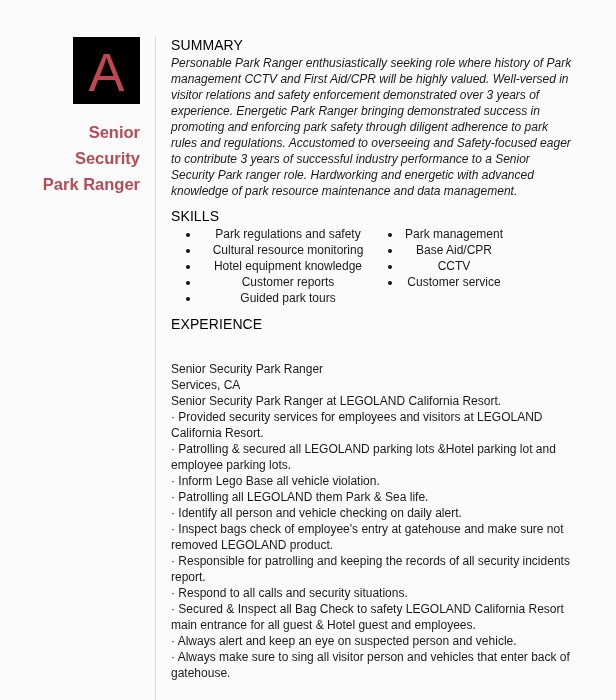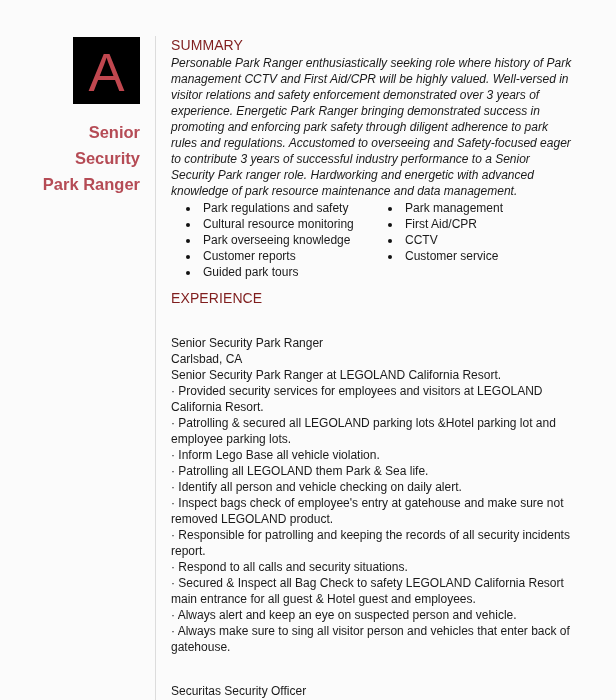--- a/index.html
+++ b/index.html
@@ -29,34 +29,34 @@
     }
     .divider {
       position: absolute; left: 155px; top: 36px; width: 1px; height: 664px;
       background: #dcdcdc;
     }
     .main {
       position: absolute; left: 171px; top: 36px; width: 420px;
       font-size: 12px; line-height: 16px; color: #1a1a1a;
     }
     .section-title {
-      font-size: 14px; line-height: 18px; color: #7f1d1d; margin: 0 0 1px 0;
+      font-size: 14px; line-height: 18px; color: #000000; margin: 0 0 1px 0;
       font-weight: normal; letter-spacing: 0.1px;
     }
     .summary-text { margin: 0; width: 405px; font-style: italic; }
     .skills-title { margin-top: 8px; }
     .skills {
       display: flex; margin-top: 1px;
     }
     .skills ul {
       list-style: none; margin: 0; padding: 0;
     }
     .skills ul.col1 { width: 202px; }
     .skills li {
-      position: relative; padding-left: 32px; line-height: 16px;
+      position: relative; padding-left: 32px; line-height: 16px; text-align: center;
     }
     .skills li::before {
       content: ""; position: absolute; left: 15px; top: 7px;
       width: 4px; height: 4px; border-radius: 50%; background: #111;
     }
     .exp-title { margin-top: 9px; }
     .exp-line { margin: 0; white-space: normal; width: 405px; }
     .job { margin-bottom: 5px; margin-top: 28px; }
   </style>
 </head>
@@ -75,42 +75,43 @@
 
 <div class="divider"></div>
 
 <div class="main">
   <section>
     <h2 class="section-title">SUMMARY</h2>
     <p class="summary-text">Personable Park Ranger enthusiastically seeking role where history of Park management CCTV and First Aid/CPR will be highly valued. Well-versed in visitor relations and safety enforcement demonstrated over 3 years of experience. Energetic Park Ranger bringing demonstrated success in promoting and enforcing park safety through diligent adherence to park rules and regulations. Accustomed to overseeing and Safety-focused eager to contribute 3 years of successful industry performance to a Senior Security Park ranger role. Hardworking and energetic with advanced knowledge of park resource maintenance and data management.</p>
   </section>
 
   <section>
+    <h2 class="section-title skills-title">SKILLS</h2>
     <div class="skills">
       <ul class="col1">
         <li>Park regulations and safety</li>
         <li>Cultural resource monitoring</li>
-        <li>Park overseeing knowledge</li>
+        <li>Hotel equipment knowledge</li>
         <li>Customer reports</li>
         <li>Guided park tours</li>
       </ul>
       <ul class="col2">
         <li>Park management</li>
-        <li>First Aid/CPR</li>
+        <li>Base Aid/CPR</li>
         <li>CCTV</li>
         <li>Customer service</li>
       </ul>
     </div>
   </section>
 
   <section>
     <h2 class="section-title exp-title">EXPERIENCE</h2>
     <div class="job">
       <p class="exp-line">Senior Security Park Ranger</p>
-      <p class="exp-line">Carlsbad, CA</p>
+      <p class="exp-line">Services, CA</p>
       <p class="exp-line">Senior Security Park Ranger at LEGOLAND California Resort.</p>
       <p class="exp-line">· Provided security services for employees and visitors at LEGOLAND California Resort.</p>
       <p class="exp-line">· Patrolling &amp; secured all LEGOLAND parking lots &amp;Hotel parking lot and employee parking lots.</p>
       <p class="exp-line">· Inform Lego Base all vehicle violation.</p>
       <p class="exp-line">· Patrolling all LEGOLAND them Park &amp; Sea life.</p>
       <p class="exp-line">· Identify all person and vehicle checking on daily alert.</p>
       <p class="exp-line">· Inspect bags check of employee's entry at gatehouse and make sure not removed LEGOLAND product.</p>
       <p class="exp-line">· Responsible for patrolling and keeping the records of all security incidents report.</p>
       <p class="exp-line">· Respond to all calls and security situations.</p>
       <p class="exp-line">· Secured &amp; Inspect all Bag Check to safety LEGOLAND California Resort main entrance for all guest &amp; Hotel guest and employees.</p>

